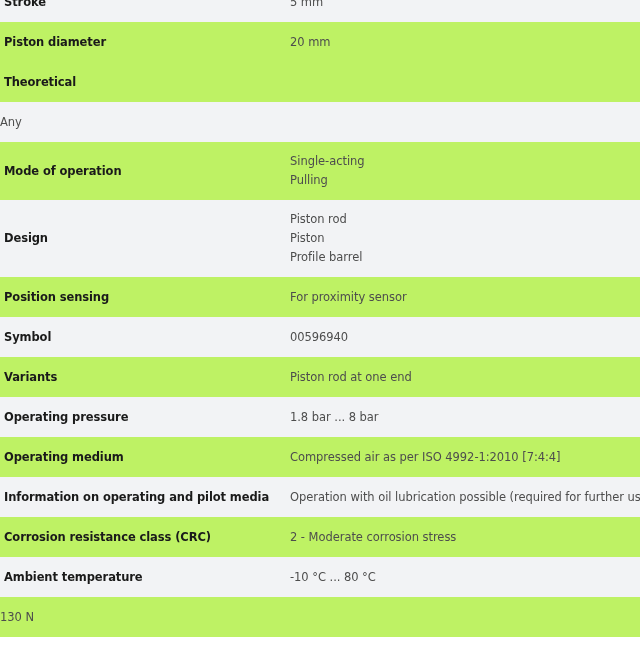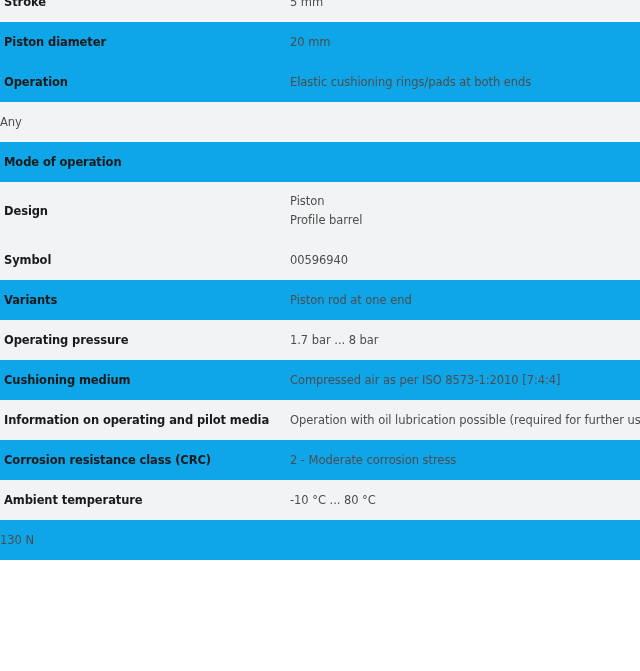--- a/index.html
+++ b/index.html
@@ -22,21 +22,21 @@
     margin-top: -18px;
   }
 
   .spec-row {
     display: flex;
     align-items: center;
     box-sizing: border-box;
     width: 640px;
     min-height: 40px;
     padding: 10px 0 10px 0;
-    background: #0ea5e9;
+    background: #bef264;
     overflow: hidden;
   }
   .spec-row.shade {
     background: #f2f3f5;
   }
 
   .spec-label {
     flex: 0 0 290px;
     box-sizing: border-box;
     padding-left: 4px;
@@ -74,62 +74,70 @@
         <span class="line">5 mm</span>
       </div>
     </div>
     <div class="spec-row">
       <div class="spec-label">Piston diameter</div>
       <div class="spec-value">
         <span class="line">20 mm</span>
       </div>
     </div>
     <div class="spec-row">
-      <div class="spec-label">Operation</div>
-      <div class="spec-value">
-        <span class="line">Elastic cushioning rings/pads at both ends</span>
-      </div>
+      <div class="spec-label">Theoretical</div>
     </div>
     <div class="spec-row shade">
       <div class="spec-value">
         <span class="line">Any</span>
       </div>
     </div>
     <div class="spec-row">
       <div class="spec-label">Mode of operation</div>
+      <div class="spec-value">
+        <span class="line">Single-acting</span>
+        <span class="line">Pulling</span>
+      </div>
     </div>
     <div class="spec-row shade">
       <div class="spec-label">Design</div>
       <div class="spec-value">
+        <span class="line">Piston rod</span>
         <span class="line">Piston</span>
         <span class="line">Profile barrel</span>
+      </div>
+    </div>
+    <div class="spec-row">
+      <div class="spec-label">Position sensing</div>
+      <div class="spec-value">
+        <span class="line">For proximity sensor</span>
       </div>
     </div>
     <div class="spec-row shade">
       <div class="spec-label">Symbol</div>
       <div class="spec-value">
         <span class="line">00596940</span>
       </div>
     </div>
     <div class="spec-row">
       <div class="spec-label">Variants</div>
       <div class="spec-value">
         <span class="line">Piston rod at one end</span>
       </div>
     </div>
     <div class="spec-row shade">
       <div class="spec-label">Operating pressure</div>
       <div class="spec-value">
-        <span class="line">1.7 bar ... 8 bar</span>
+        <span class="line">1.8 bar ... 8 bar</span>
       </div>
     </div>
     <div class="spec-row">
-      <div class="spec-label">Cushioning medium</div>
+      <div class="spec-label">Operating medium</div>
       <div class="spec-value">
-        <span class="line">Compressed air as per ISO 8573-1:2010 [7:4:4]</span>
+        <span class="line">Compressed air as per ISO 4992-1:2010 [7:4:4]</span>
       </div>
     </div>
     <div class="spec-row shade">
       <div class="spec-label">Information on operating and pilot media</div>
       <div class="spec-value">
         <span class="line">Operation with oil lubrication possible (required for further use)</span>
       </div>
     </div>
     <div class="spec-row">
       <div class="spec-label">Corrosion resistance class (CRC)</div>

